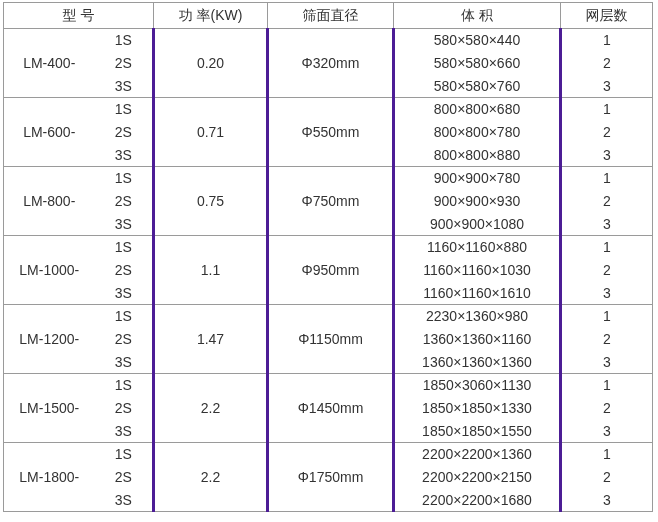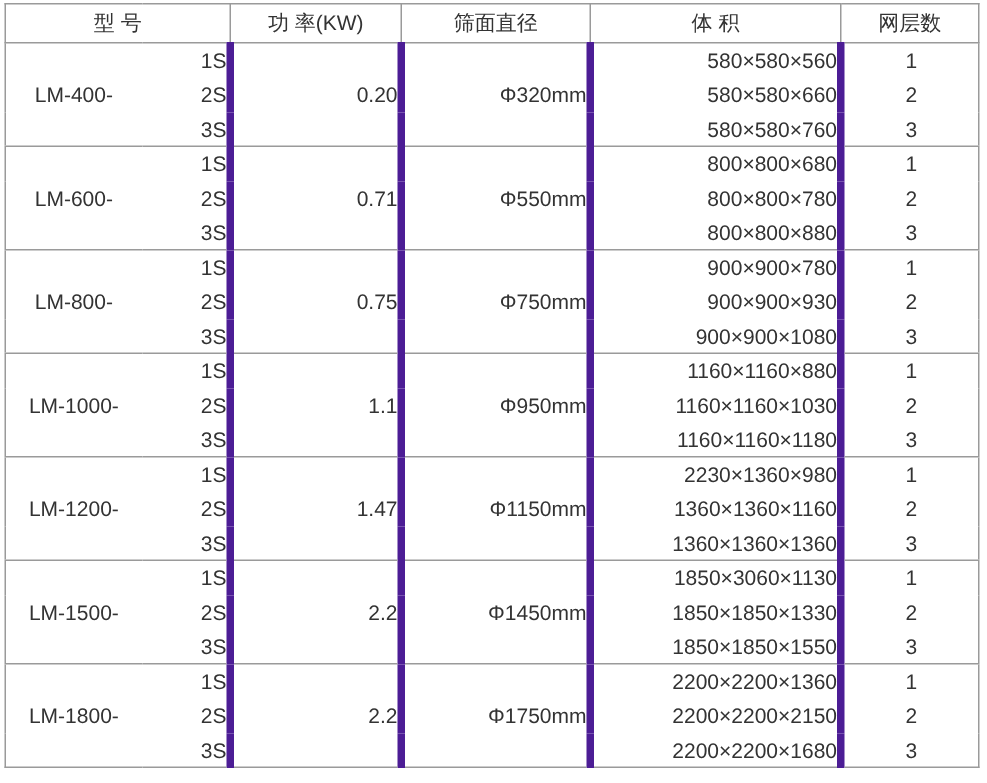--- a/index.html
+++ b/index.html
@@ -37,22 +37,21 @@
   }
   thead th {
     height: 26px;
     border: 1px solid #9a9a9a;
   }
   tbody td {
     height: 23px;
     border: none;
   }
   td.size, td.power, td.diameter, td.volume {
-    border-right: 5px solid #4c1d95;
-    text-align: right;
+    border-right: 3px solid #4c1d95;
   }
   tr.group-start td {
     border-top: 1px solid #9a9a9a;
   }
 </style>
 </head>
 <body>
 
 <div class="wrap">
   <table class="spec">
@@ -73,21 +72,21 @@
         <th>网层数</th>
       </tr>
     </thead>
     <tbody>
 
       <tr class="group-start">
         <td class="model" rowspan="3">LM-400-</td>
         <td class="size">1S</td>
         <td class="power" rowspan="3">0.20</td>
         <td class="diameter" rowspan="3">Φ320mm</td>
-        <td class="volume">580×580×560</td>
+        <td class="volume">580×580×440</td>
         <td class="layers">1</td>
       </tr>
       <tr>
         <td class="size">2S</td>
         <td class="volume">580×580×660</td>
         <td class="layers">2</td>
       </tr>
       <tr>
         <td class="size">3S</td>
         <td class="volume">580×580×760</td>
@@ -140,21 +139,21 @@
         <td class="volume">1160×1160×880</td>
         <td class="layers">1</td>
       </tr>
       <tr>
         <td class="size">2S</td>
         <td class="volume">1160×1160×1030</td>
         <td class="layers">2</td>
       </tr>
       <tr>
         <td class="size">3S</td>
-        <td class="volume">1160×1160×1180</td>
+        <td class="volume">1160×1160×1610</td>
         <td class="layers">3</td>
       </tr>
 
       <tr class="group-start">
         <td class="model" rowspan="3">LM-1200-</td>
         <td class="size">1S</td>
         <td class="power" rowspan="3">1.47</td>
         <td class="diameter" rowspan="3">Φ1150mm</td>
         <td class="volume">2230×1360×980</td>
         <td class="layers">1</td>

